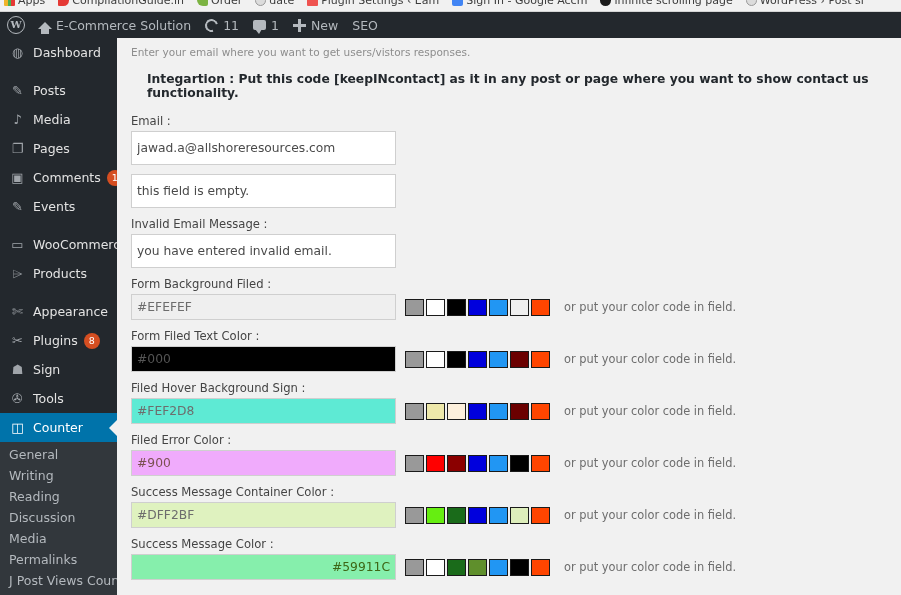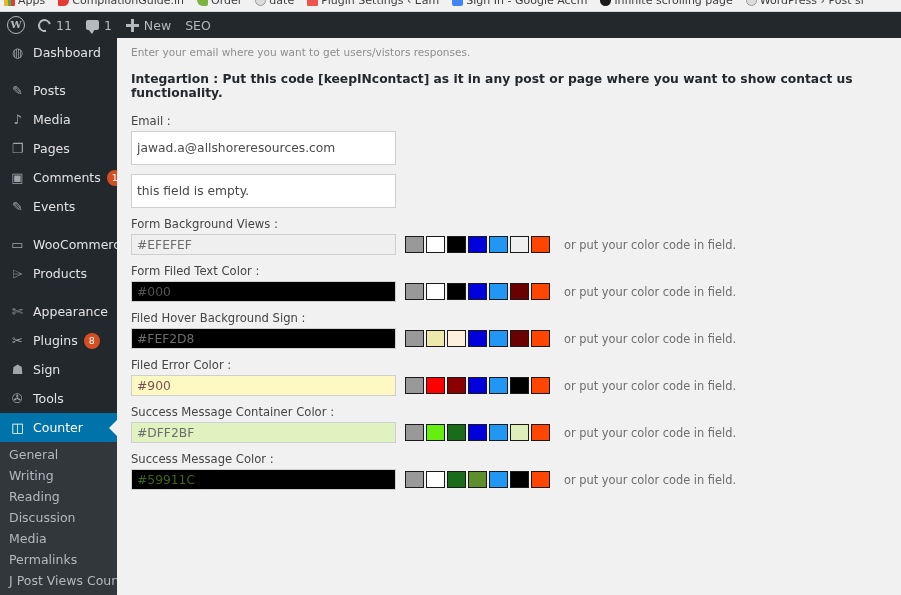--- a/index.html
+++ b/index.html
@@ -237,21 +237,21 @@
     letter-spacing: 0.1px;
   }
   #subtitle {
     font-size: 10.5px;
     color: #8d8d8d;
     margin: 0 0 14px 0;
   }
   #integration {
     font-size: 12.3px;
     color: #23282d;
-    margin: 0 0 14px 0;
+    margin: 0 0 14px 16px;
     font-weight: 600;
   }
   .field-label {
     font-size: 11.6px;
     color: #444;
     margin: 0 0 3px 0;
     line-height: 14px;
   }
   .field-row {
     display: flex;
@@ -268,21 +268,21 @@
     padding: 16px 5px;
     line-height: 19px;
     outline: none;
     font-family: "DejaVu Sans", "Liberation Sans", sans-serif;
   }
   .color-input {
     width: 265px;
     height: 21px;
     border: 1px solid #cfcfcf;
     font-size: 12.3px;
-    padding: 4px 5px;
+    padding: 12px 5px;
     line-height: 19px;
     outline: none;
     font-family: "DejaVu Sans", "Liberation Sans", sans-serif;
   }
   .swatches {
     display: flex;
     align-items: center;
     margin-left: 9px;
   }
   .swatch {
@@ -334,20 +334,24 @@
     </span>
     <span class="bm-item">
       <span class="bm-ico ico-wp"></span>
       <span>WordPress › Post sl</span>
     </span>
   </div>
 
 <div id="adminbar">
   <span class="ab-item logo">
     <span class="wp-logo"></span>
+  </span>
+  <span class="ab-item">
+    <span class="home-ico"></span>
+    <span>E-Commerce Solution</span>
   </span>
   <span class="ab-item">
     <span class="upd-ico"></span>
     <span>11</span>
   </span>
   <span class="ab-item">
     <span class="cmt-ico"></span>
     <span>1</span>
   </span>
   <span class="ab-item">
@@ -436,21 +440,27 @@
         <div class="field-row">
           <input type="text" class="text-input" value="jawad.a@allshoreresources.com" style="">
         </div>
       </div>
       <div class="fld-group">
         <div class="field-row">
           <input type="text" class="text-input" value="this field is empty." style="">
         </div>
       </div>
       <div class="fld-group">
-        <div class="field-label">Form Background Views :</div>
+        <div class="field-label">Invalid Email Message :</div>
+        <div class="field-row">
+          <input type="text" class="text-input" value="you have entered invalid email." style="">
+        </div>
+      </div>
+      <div class="fld-group">
+        <div class="field-label">Form Background Filed :</div>
         <div class="field-row">
           <input type="text" class="color-input" value="#EFEFEF" style="background: rgb(239, 239, 239); color: rgb(109, 109, 109);">
           <div class="swatches">
             <span class="swatch" style="background: rgb(153, 153, 153);"></span>
             <span class="swatch" style="background: rgb(255, 255, 255);"></span>
             <span class="swatch" style="background: rgb(0, 0, 0);"></span>
             <span class="swatch" style="background: rgb(0, 0, 221);"></span>
             <span class="swatch" style="background: rgb(33, 150, 243);"></span>
             <span class="swatch" style="background: rgb(239, 239, 239);"></span>
             <span class="swatch" style="background: rgb(255, 69, 0);"></span>
@@ -470,37 +480,37 @@
             <span class="swatch" style="background: rgb(33, 150, 243);"></span>
             <span class="swatch" style="background: rgb(107, 0, 0);"></span>
             <span class="swatch" style="background: rgb(255, 69, 0);"></span>
           </div>
           <span class="or-text">or put your color code in field.</span>
         </div>
       </div>
       <div class="fld-group">
         <div class="field-label">Filed Hover Background Sign :</div>
         <div class="field-row">
-          <input type="text" class="color-input" value="#FEF2D8" style="background: #000000; color: rgb(109, 109, 109);">
+          <input type="text" class="color-input" value="#FEF2D8" style="background: #5eead4; color: rgb(109, 109, 109);">
           <div class="swatches">
             <span class="swatch" style="background: rgb(153, 153, 153);"></span>
             <span class="swatch" style="background: rgb(238, 232, 170);"></span>
             <span class="swatch" style="background: rgb(253, 240, 220);"></span>
             <span class="swatch" style="background: rgb(0, 0, 221);"></span>
             <span class="swatch" style="background: rgb(33, 150, 243);"></span>
             <span class="swatch" style="background: rgb(107, 0, 0);"></span>
             <span class="swatch" style="background: rgb(255, 69, 0);"></span>
           </div>
           <span class="or-text">or put your color code in field.</span>
         </div>
       </div>
       <div class="fld-group">
         <div class="field-label">Filed Error Color :</div>
         <div class="field-row">
-          <input type="text" class="color-input" value="#900" style="background: #fef9c3; color: rgb(122, 80, 80);">
+          <input type="text" class="color-input" value="#900" style="background: #f0abfc; color: rgb(122, 80, 80);">
           <div class="swatches">
             <span class="swatch" style="background: rgb(153, 153, 153);"></span>
             <span class="swatch" style="background: rgb(255, 0, 0);"></span>
             <span class="swatch" style="background: rgb(139, 0, 0);"></span>
             <span class="swatch" style="background: rgb(0, 0, 221);"></span>
             <span class="swatch" style="background: rgb(33, 150, 243);"></span>
             <span class="swatch" style="background: rgb(0, 0, 0);"></span>
             <span class="swatch" style="background: rgb(255, 69, 0);"></span>
           </div>
           <span class="or-text">or put your color code in field.</span>
@@ -518,21 +528,21 @@
             <span class="swatch" style="background: rgb(33, 150, 243);"></span>
             <span class="swatch" style="background: rgb(221, 238, 187);"></span>
             <span class="swatch" style="background: rgb(255, 69, 0);"></span>
           </div>
           <span class="or-text">or put your color code in field.</span>
         </div>
       </div>
       <div class="fld-group">
         <div class="field-label">Success Message Color :</div>
         <div class="field-row">
-          <input type="text" class="color-input" value="#59911C" style="background: #000000; color: rgb(61, 102, 21);">
+          <input type="text" class="color-input" value="#59911C" style="background: #86efac; color: rgb(61, 102, 21); text-align: right;">
           <div class="swatches">
             <span class="swatch" style="background: rgb(153, 153, 153);"></span>
             <span class="swatch" style="background: rgb(255, 255, 255);"></span>
             <span class="swatch" style="background: rgb(26, 107, 26);"></span>
             <span class="swatch" style="background: rgb(95, 143, 44);"></span>
             <span class="swatch" style="background: rgb(33, 150, 243);"></span>
             <span class="swatch" style="background: rgb(0, 0, 0);"></span>
             <span class="swatch" style="background: rgb(255, 69, 0);"></span>
           </div>
           <span class="or-text">or put your color code in field.</span>

